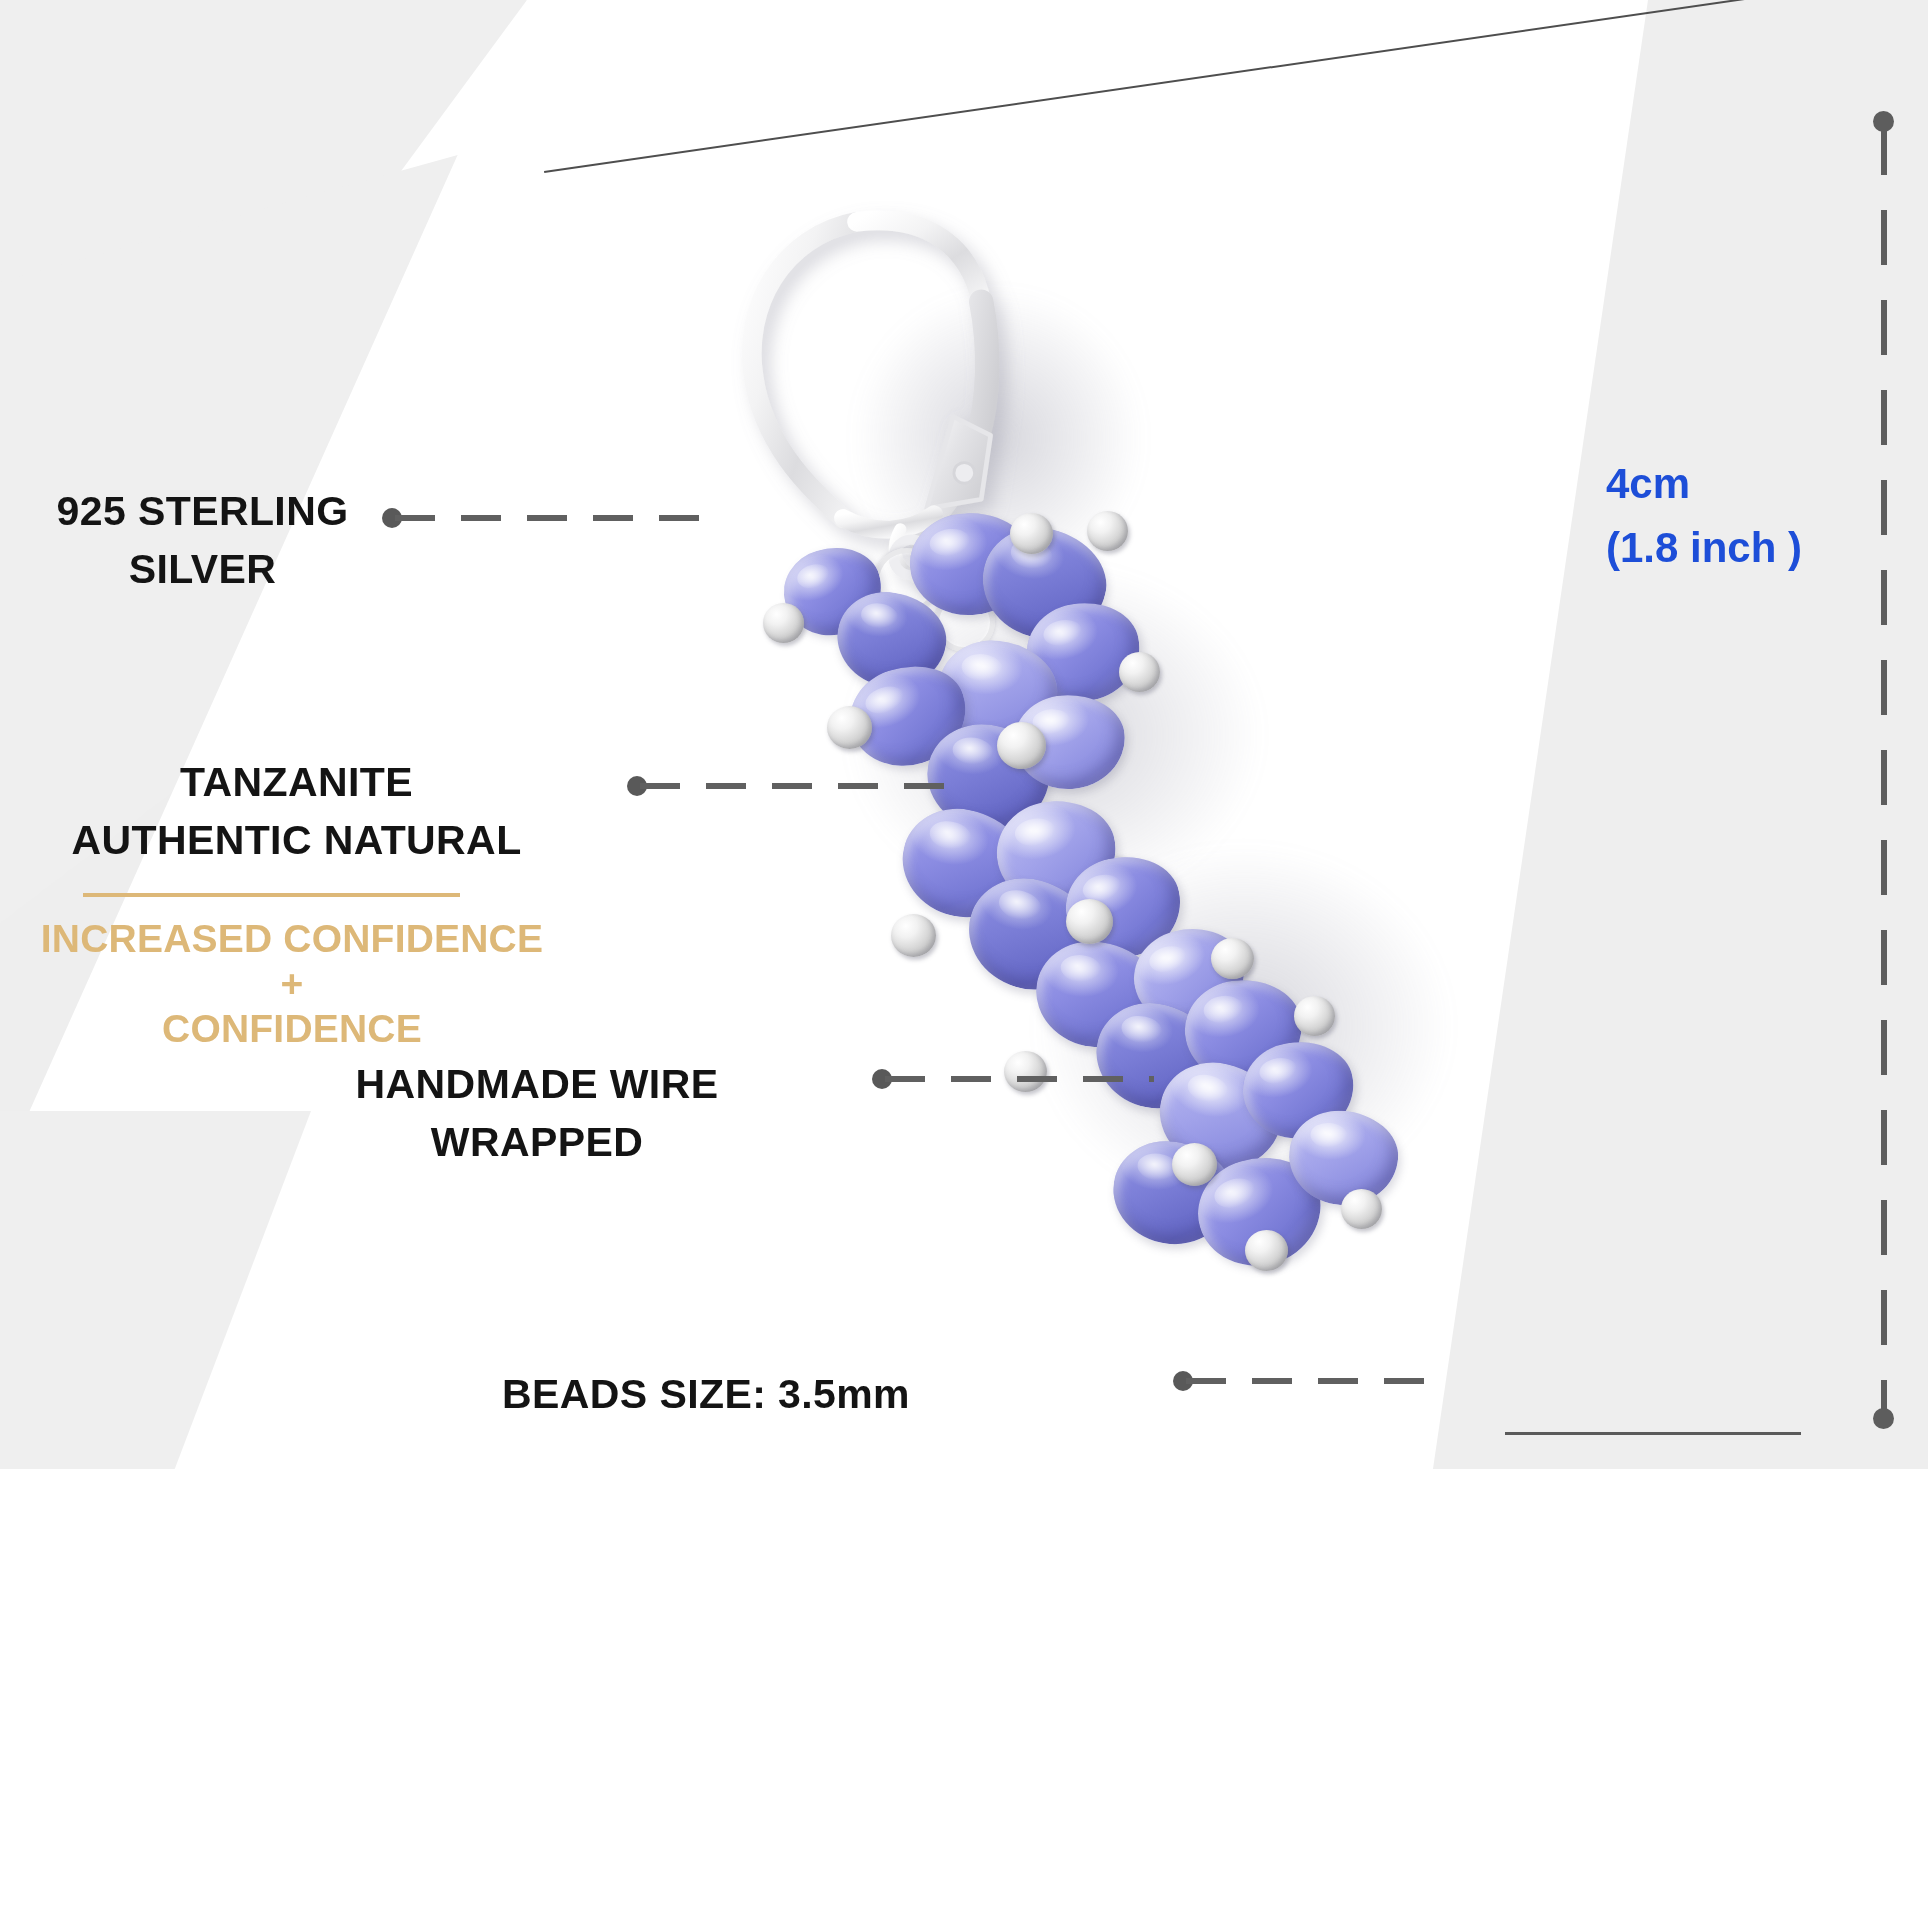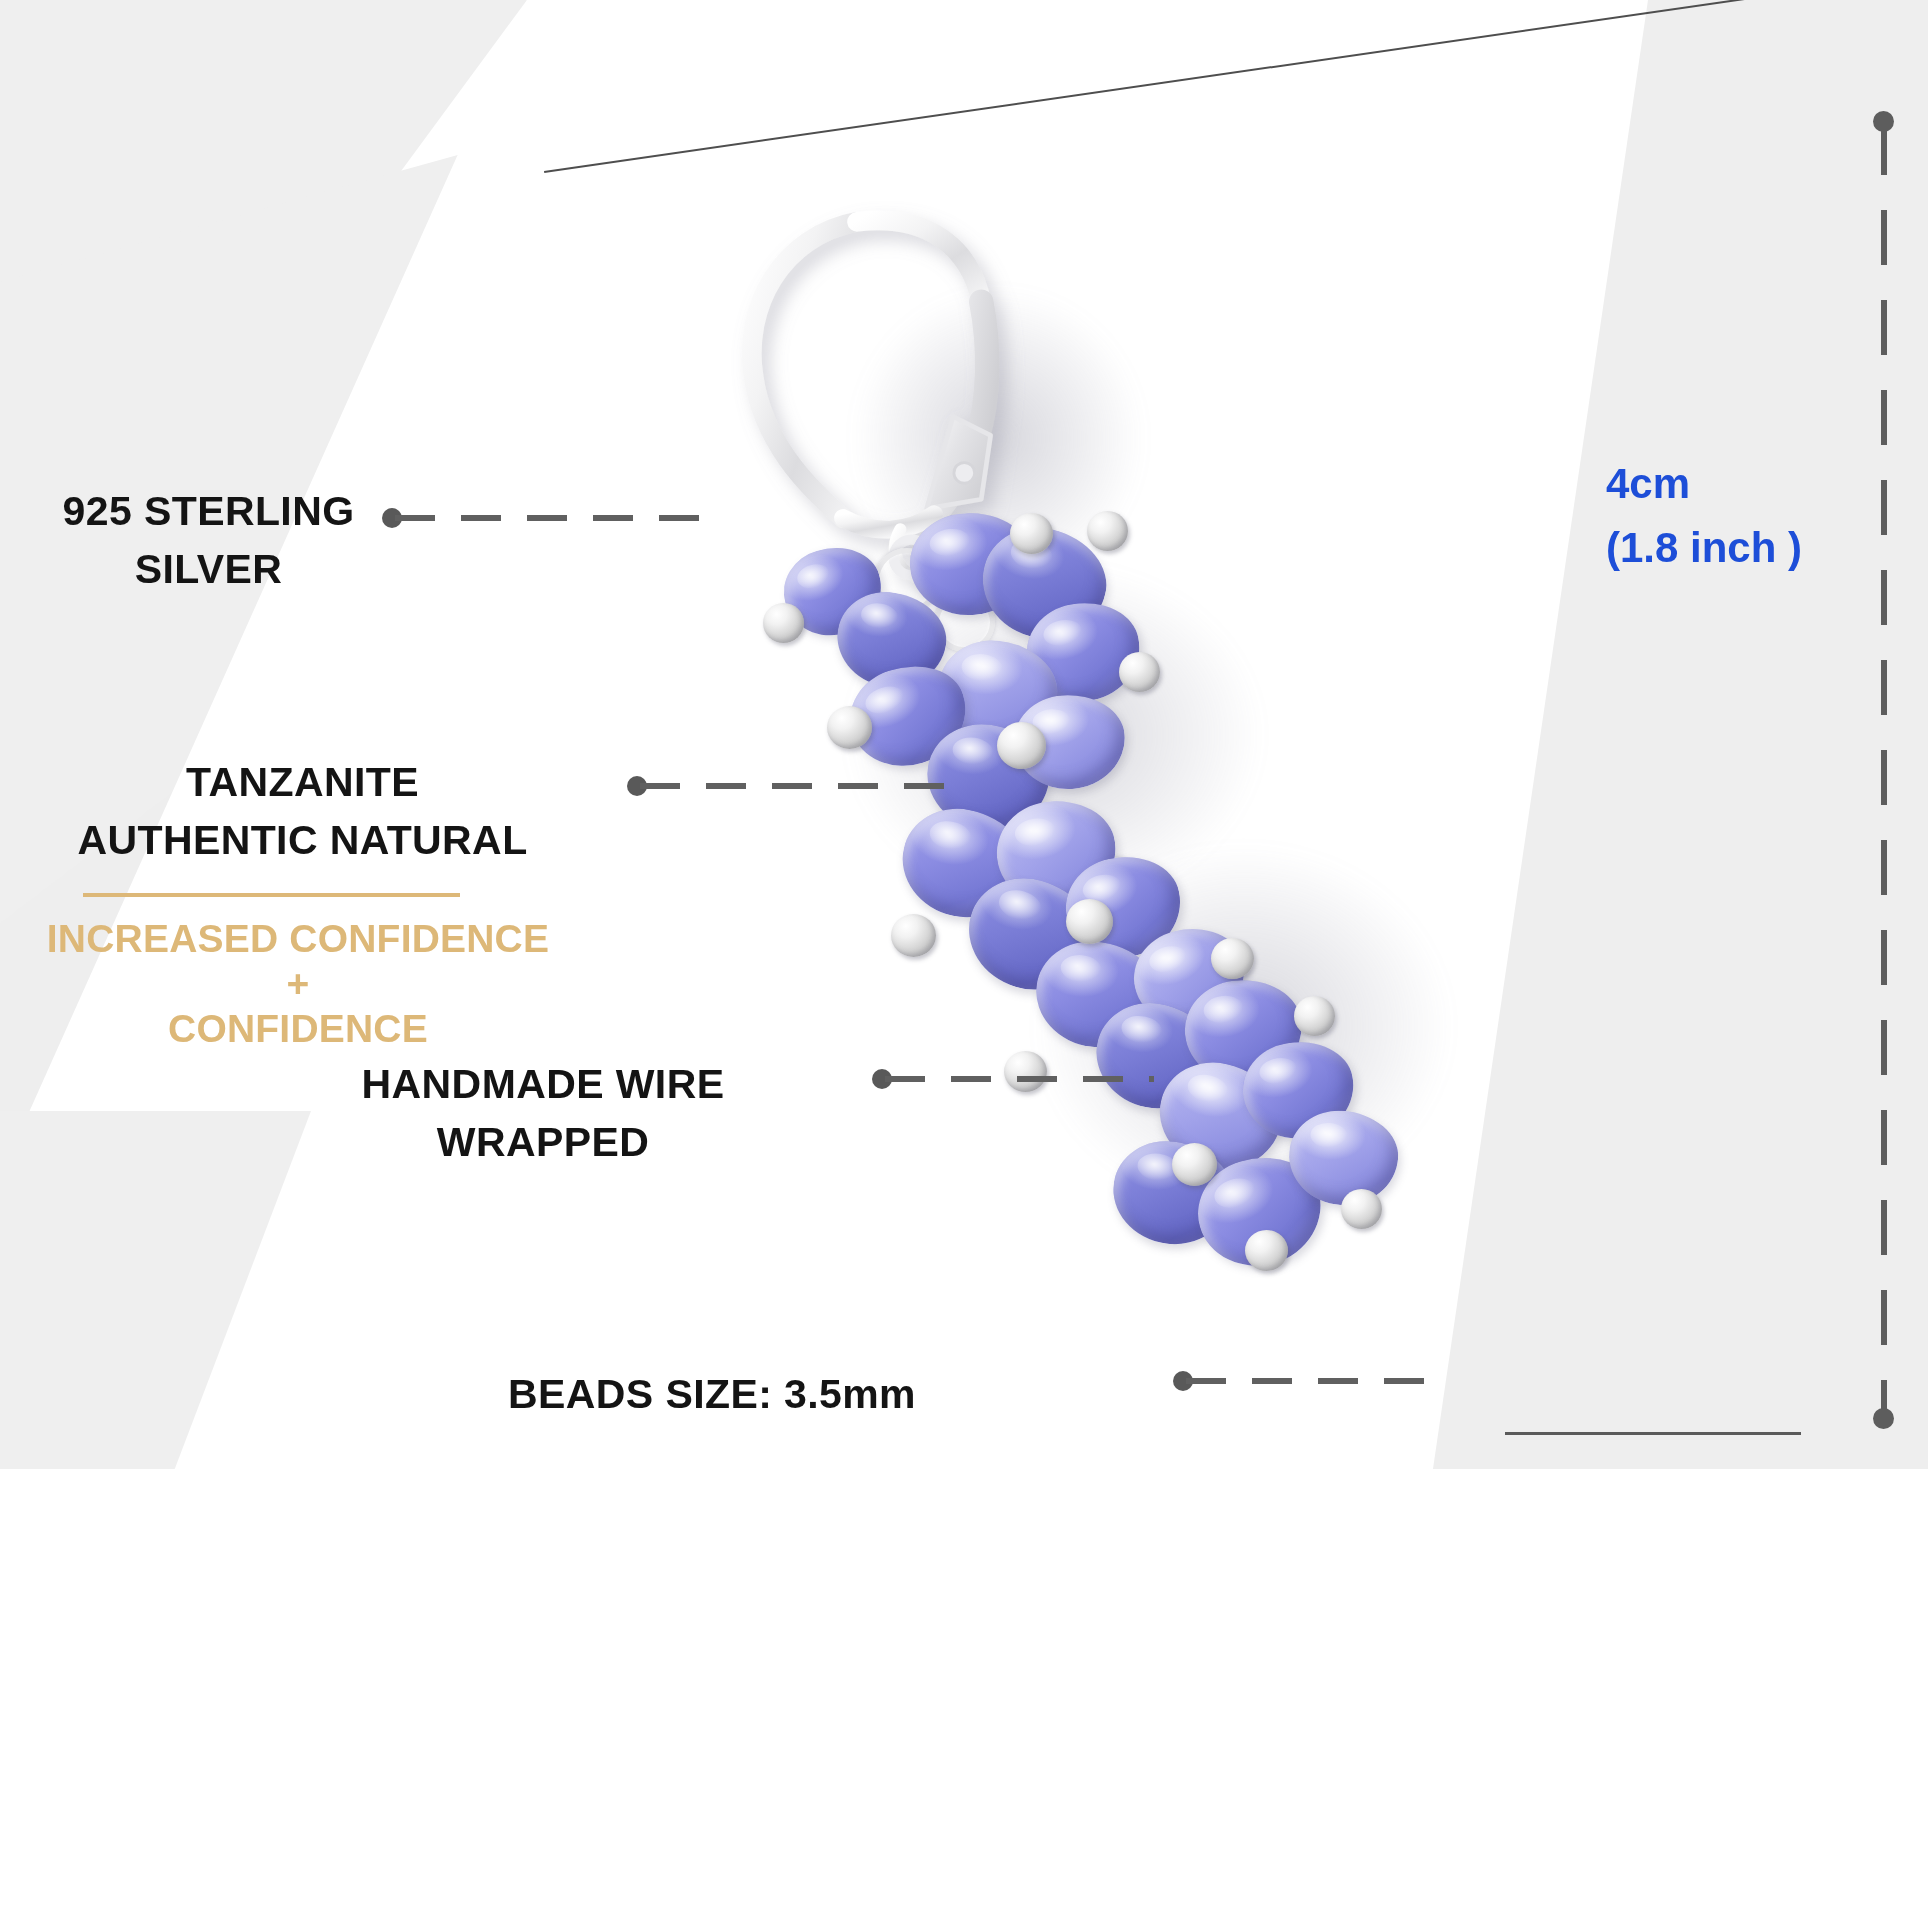--- a/index.html
+++ b/index.html
@@ -66,21 +66,21 @@
     transform-origin:0 0;
     transform:rotate(-8.2deg);
   }
 
   
   .bottom-rule{
     position:absolute;left:1505px;top:1432px;width:296px;height:2.8px;background:#5a5a5a;
   }
 
   
-  .label-blk{position:absolute;text-align:center;line-height:1.42;padding-left:6px;}
+  .label-blk{position:absolute;text-align:center;line-height:1.42;}
   .label-blk .ln{display:block;white-space:nowrap;}
   .lbl-dark{color:#141414;font-weight:bold;}
   .lbl-gold{color:#ddb878;font-weight:bold;}
 
   #label-silver{left:0px;top:482px;width:405px;font-size:41px;letter-spacing:0.4px;}
   #label-tanzanite{left:0px;top:753px;width:593px;font-size:41px;letter-spacing:0.4px;}
   #label-benefit{left:0px;top:916px;width:584px;font-size:39px;line-height:1.16;letter-spacing:0.2px;}
   #label-wire{left:217px;top:1055px;width:640px;font-size:41px;letter-spacing:0.4px;text-align:center;}
   #label-beads{left:452px;top:1365px;width:508px;font-size:41px;letter-spacing:0.4px;white-space:nowrap;}
 

